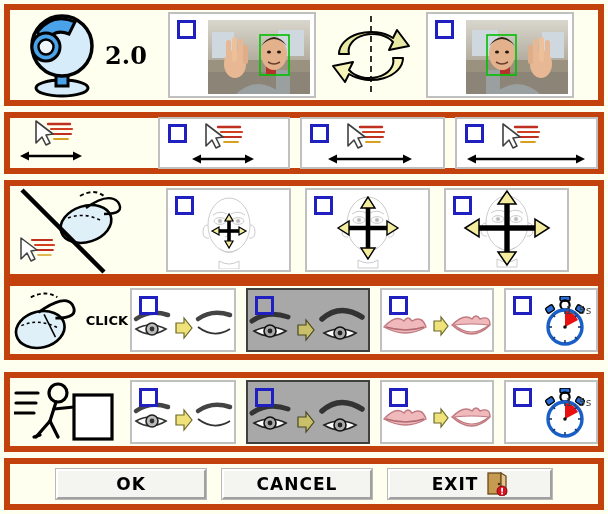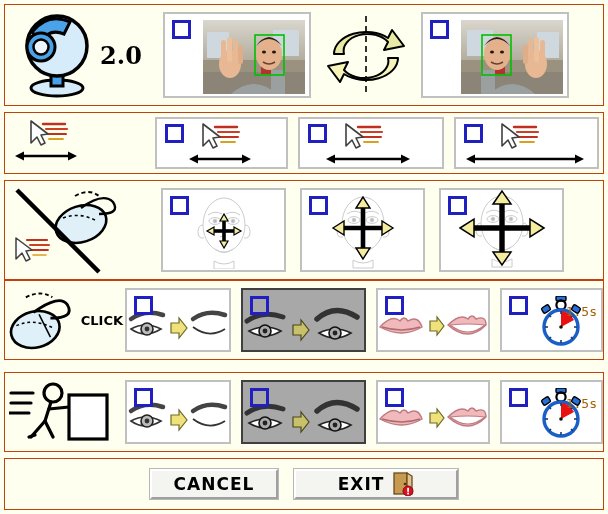--- a/index.html
+++ b/index.html
@@ -13,21 +13,21 @@
   #app {
     width: 608px; height: 514px;
     background: #fffff0;
     position: relative;
   }
   .row {
     position: absolute;
     left: 4px;
     width: 600px;
     background: #fffff0;
-    border: 1px solid #c2410c;
+    border: 6px solid #c2410c;
     display: flex;
     align-items: center;
   }
   
   #row-camera   { top: 4px;   height: 102px; }
   #row-speed    { top: 112px; height: 62px;  }
   #row-accel    { top: 180px; height: 100px; }
   #row-click    { top: 280px; height: 80px;  }
   #row-drag     { top: 372px; height: 80px;  }
   #row-buttons  { top: 458px; height: 52px;  }
@@ -91,22 +91,22 @@
   .hbar { position: absolute; }
 
   
   .accel-panel { width: 125px; height: 84px; }
 
   
   .gest-panel { width: 110px; height: 64px; }
   .timer-panel { width: 108px; height: 64px; }
   .timer-label {
     font-family: "DejaVu Sans Mono", monospace;
-    font-size: 13px;
-    color: #a16207;
+    font-size: 11px;
+    color: #404040;
     position: absolute;
     right: 4px; top: 14px;
   }
 
   
   #row-buttons { justify-content: center; gap: 16px; }
   .btn {
     background: #f4f4f0;
     border-top: 2px solid #ffffff;
     border-left: 2px solid #ffffff;
@@ -119,21 +119,21 @@
     justify-content: center;
     gap: 8px;
     font-family: "DejaVu Sans", sans-serif;
     font-weight: bold;
     font-size: 17px;
     letter-spacing: 1px;
     color: #000;
     cursor: pointer;
   }
   .btn-ok { width: 150px; }
-  .btn-cancel { width: 128px; }
+  .btn-cancel { width: 150px; }
   .btn-exit { width: 164px; }
 
   svg { display: block; }
   .click-word {
     font-family: "DejaVu Sans", sans-serif;
     font-weight: bold;
     font-size: 13px;
     color: #000;
   }
 </style>
@@ -631,20 +631,23 @@
               <line x1="35" y1="21" x2="37" y2="19"></line>
           </g>
           <circle cx="25" cy="31" r="1.8" fill="#111"></circle>
         </svg>
       </span>
       <span class="timer-label">1.5s</span>
     </div>
   </div>
 
   <div class="row" id="row-buttons">
+    <div class="btn btn-ok">
+      <span>OK</span>
+    </div>
     <div class="btn btn-cancel">
       <span>CANCEL</span>
     </div>
     <div class="btn btn-exit">
       <span>EXIT</span>
       <span>
         <svg width="22" height="24" viewBox="0 0 22 24">
           <rect x="2" y="1" width="13" height="21" fill="#c79a52" stroke="#6b4b1e" stroke-width="1.3"></rect>
           <path d="M 15 1 L 20 4 L 20 22 L 15 22 Z" fill="#e4c38c" stroke="#6b4b1e" stroke-width="1.3"></path>
           <circle cx="13" cy="12" r="1.3" fill="#4a3312"></circle>

